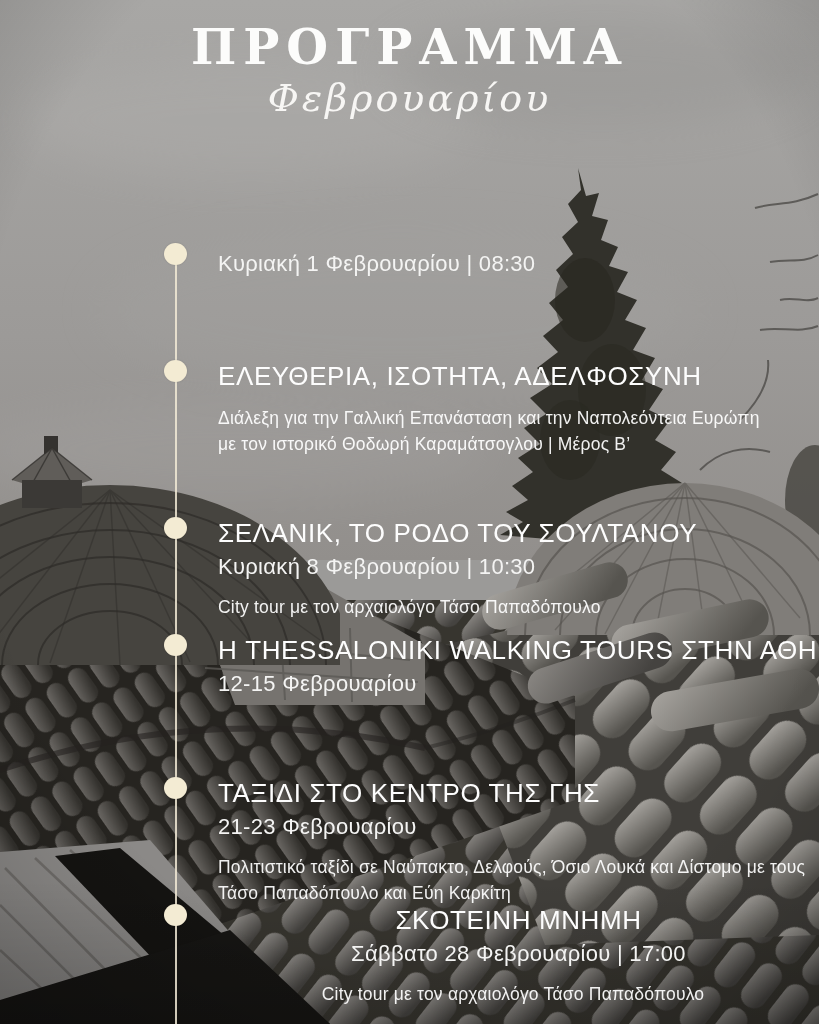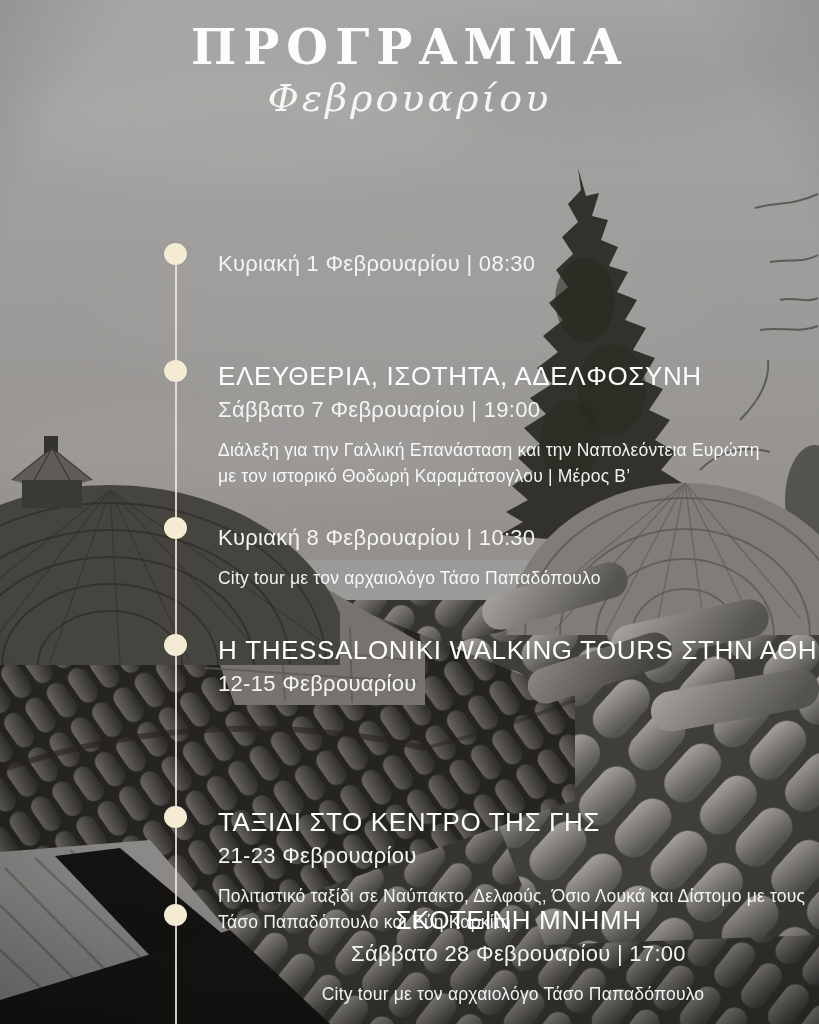--- a/index.html
+++ b/index.html
@@ -75,21 +75,21 @@
     line-height:1.5;
     letter-spacing:0.2px;
     color:rgba(255,255,255,0.93);
     white-space:pre-line;
     max-width:590px;
   }
   .ev-1{top:245px;}
   .ev-2{top:362px;}
   .ev-3{top:519px;}
   .ev-4{top:636px;}
-  .ev-5{top:808px;}
+  .ev-5{top:779px;}
   .ev-6{top:906px;text-align:center;}
 </style>
 </head>
 <body>
 
 <div class="poster">
 
   <svg class="bg" viewBox="0 0 819 1024" xmlns="http://www.w3.org/2000/svg">
     <defs>
       <linearGradient id="skyG" x1="0" y1="0" x2="0" y2="1">
@@ -257,27 +257,27 @@
   <div class="timeline-line"></div>
 
   <div class="event ev-1">
     <span class="dot"></span>
     <div class="ev-date">Κυριακή 1 Φεβρουαρίου | 08:30</div>
   </div>
 
   <div class="event ev-2">
     <span class="dot"></span>
     <h2 class="ev-title">ΕΛΕΥΘΕΡΙΑ, ΙΣΟΤΗΤΑ, ΑΔΕΛΦΟΣΥΝΗ</h2>
-    <div class="ev-date">Σάββατο 7 Φεβρουαρίου | 19:00</div>
     <p class="ev-desc">Διάλεξη για την Γαλλική Επανάσταση και την Ναπολεόντεια Ευρώπη
 με τον ιστορικό Θοδωρή Καραμάτσογλου | Μέρος Β’</p>
   </div>
 
   <div class="event ev-3">
     <span class="dot"></span>
+    <h2 class="ev-title">ΣΕΛΑΝΙΚ, ΤΟ ΡΟΔΟ ΤΟΥ ΣΟΥΛΤΑΝΟΥ</h2>
     <div class="ev-date">Κυριακή 8 Φεβρουαρίου | 10:30</div>
     <p class="ev-desc">City tour με τον αρχαιολόγο Τάσο Παπαδόπουλο</p>
   </div>
 
   <div class="event ev-4">
     <span class="dot"></span>
     <h2 class="ev-title">Η THESSALONIKI WALKING TOURS ΣΤΗΝ ΑΘΗΝΑ</h2>
     <div class="ev-date">12-15 Φεβρουαρίου</div>
   </div>
 

